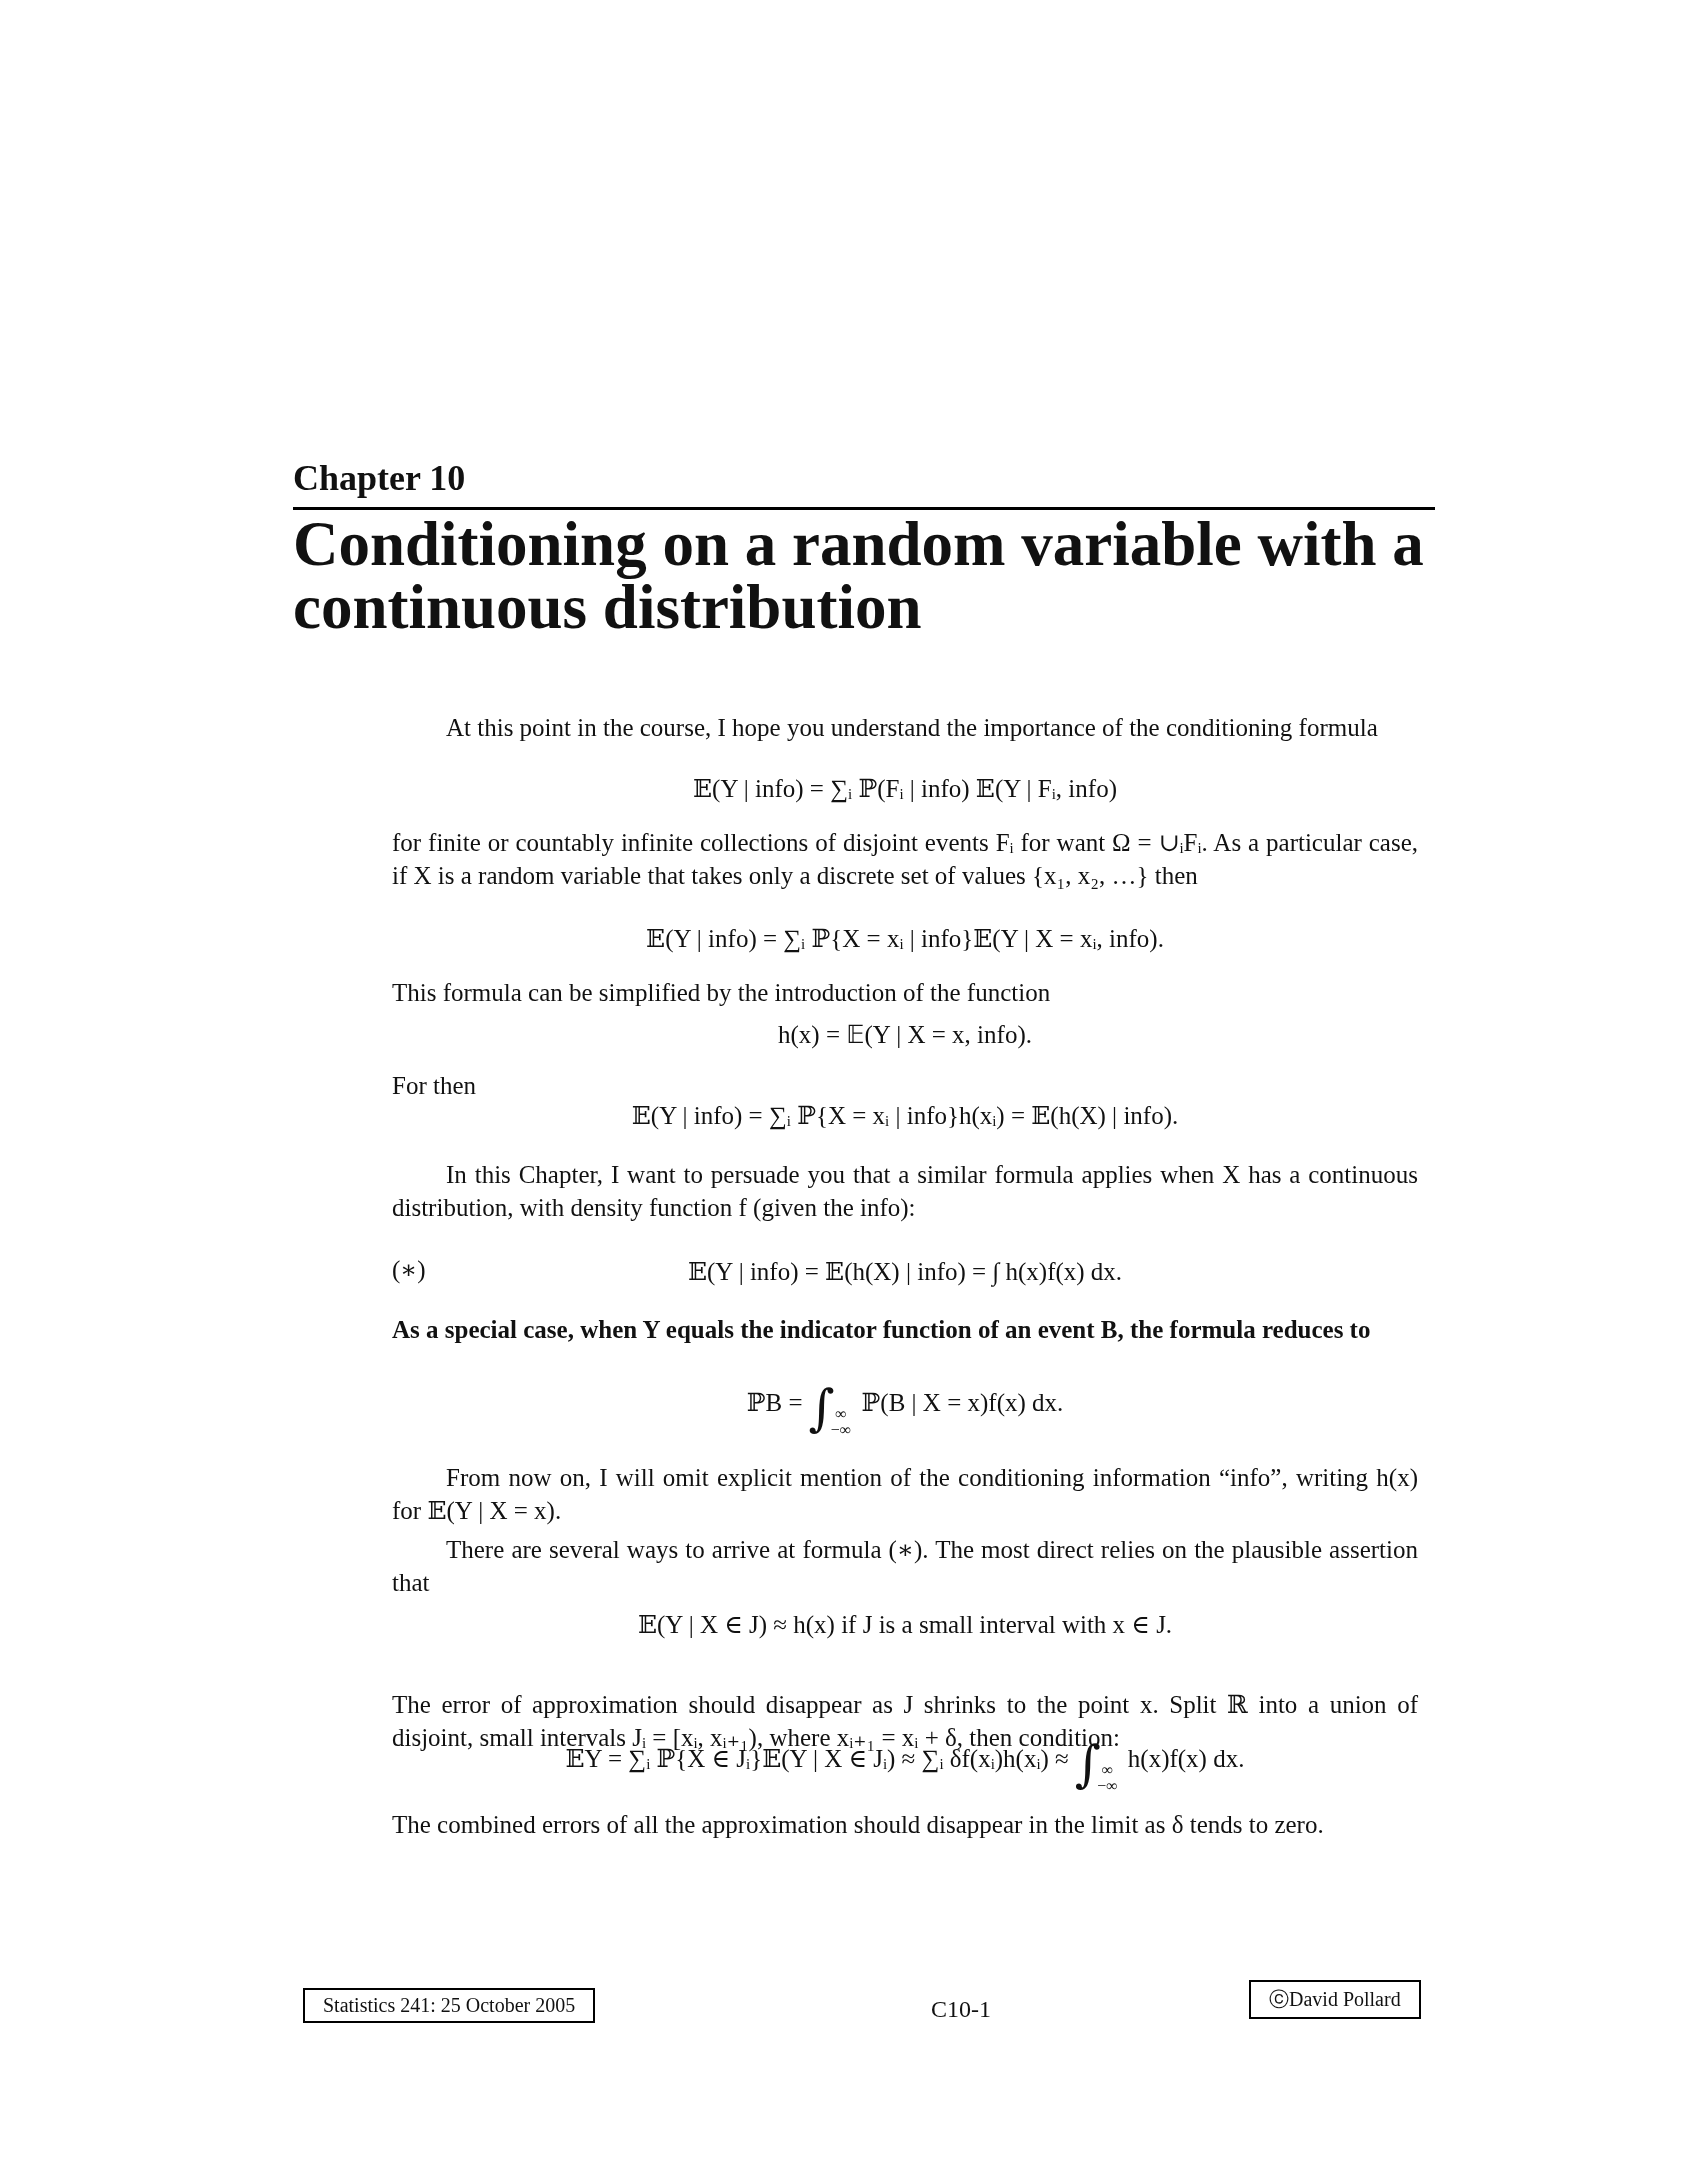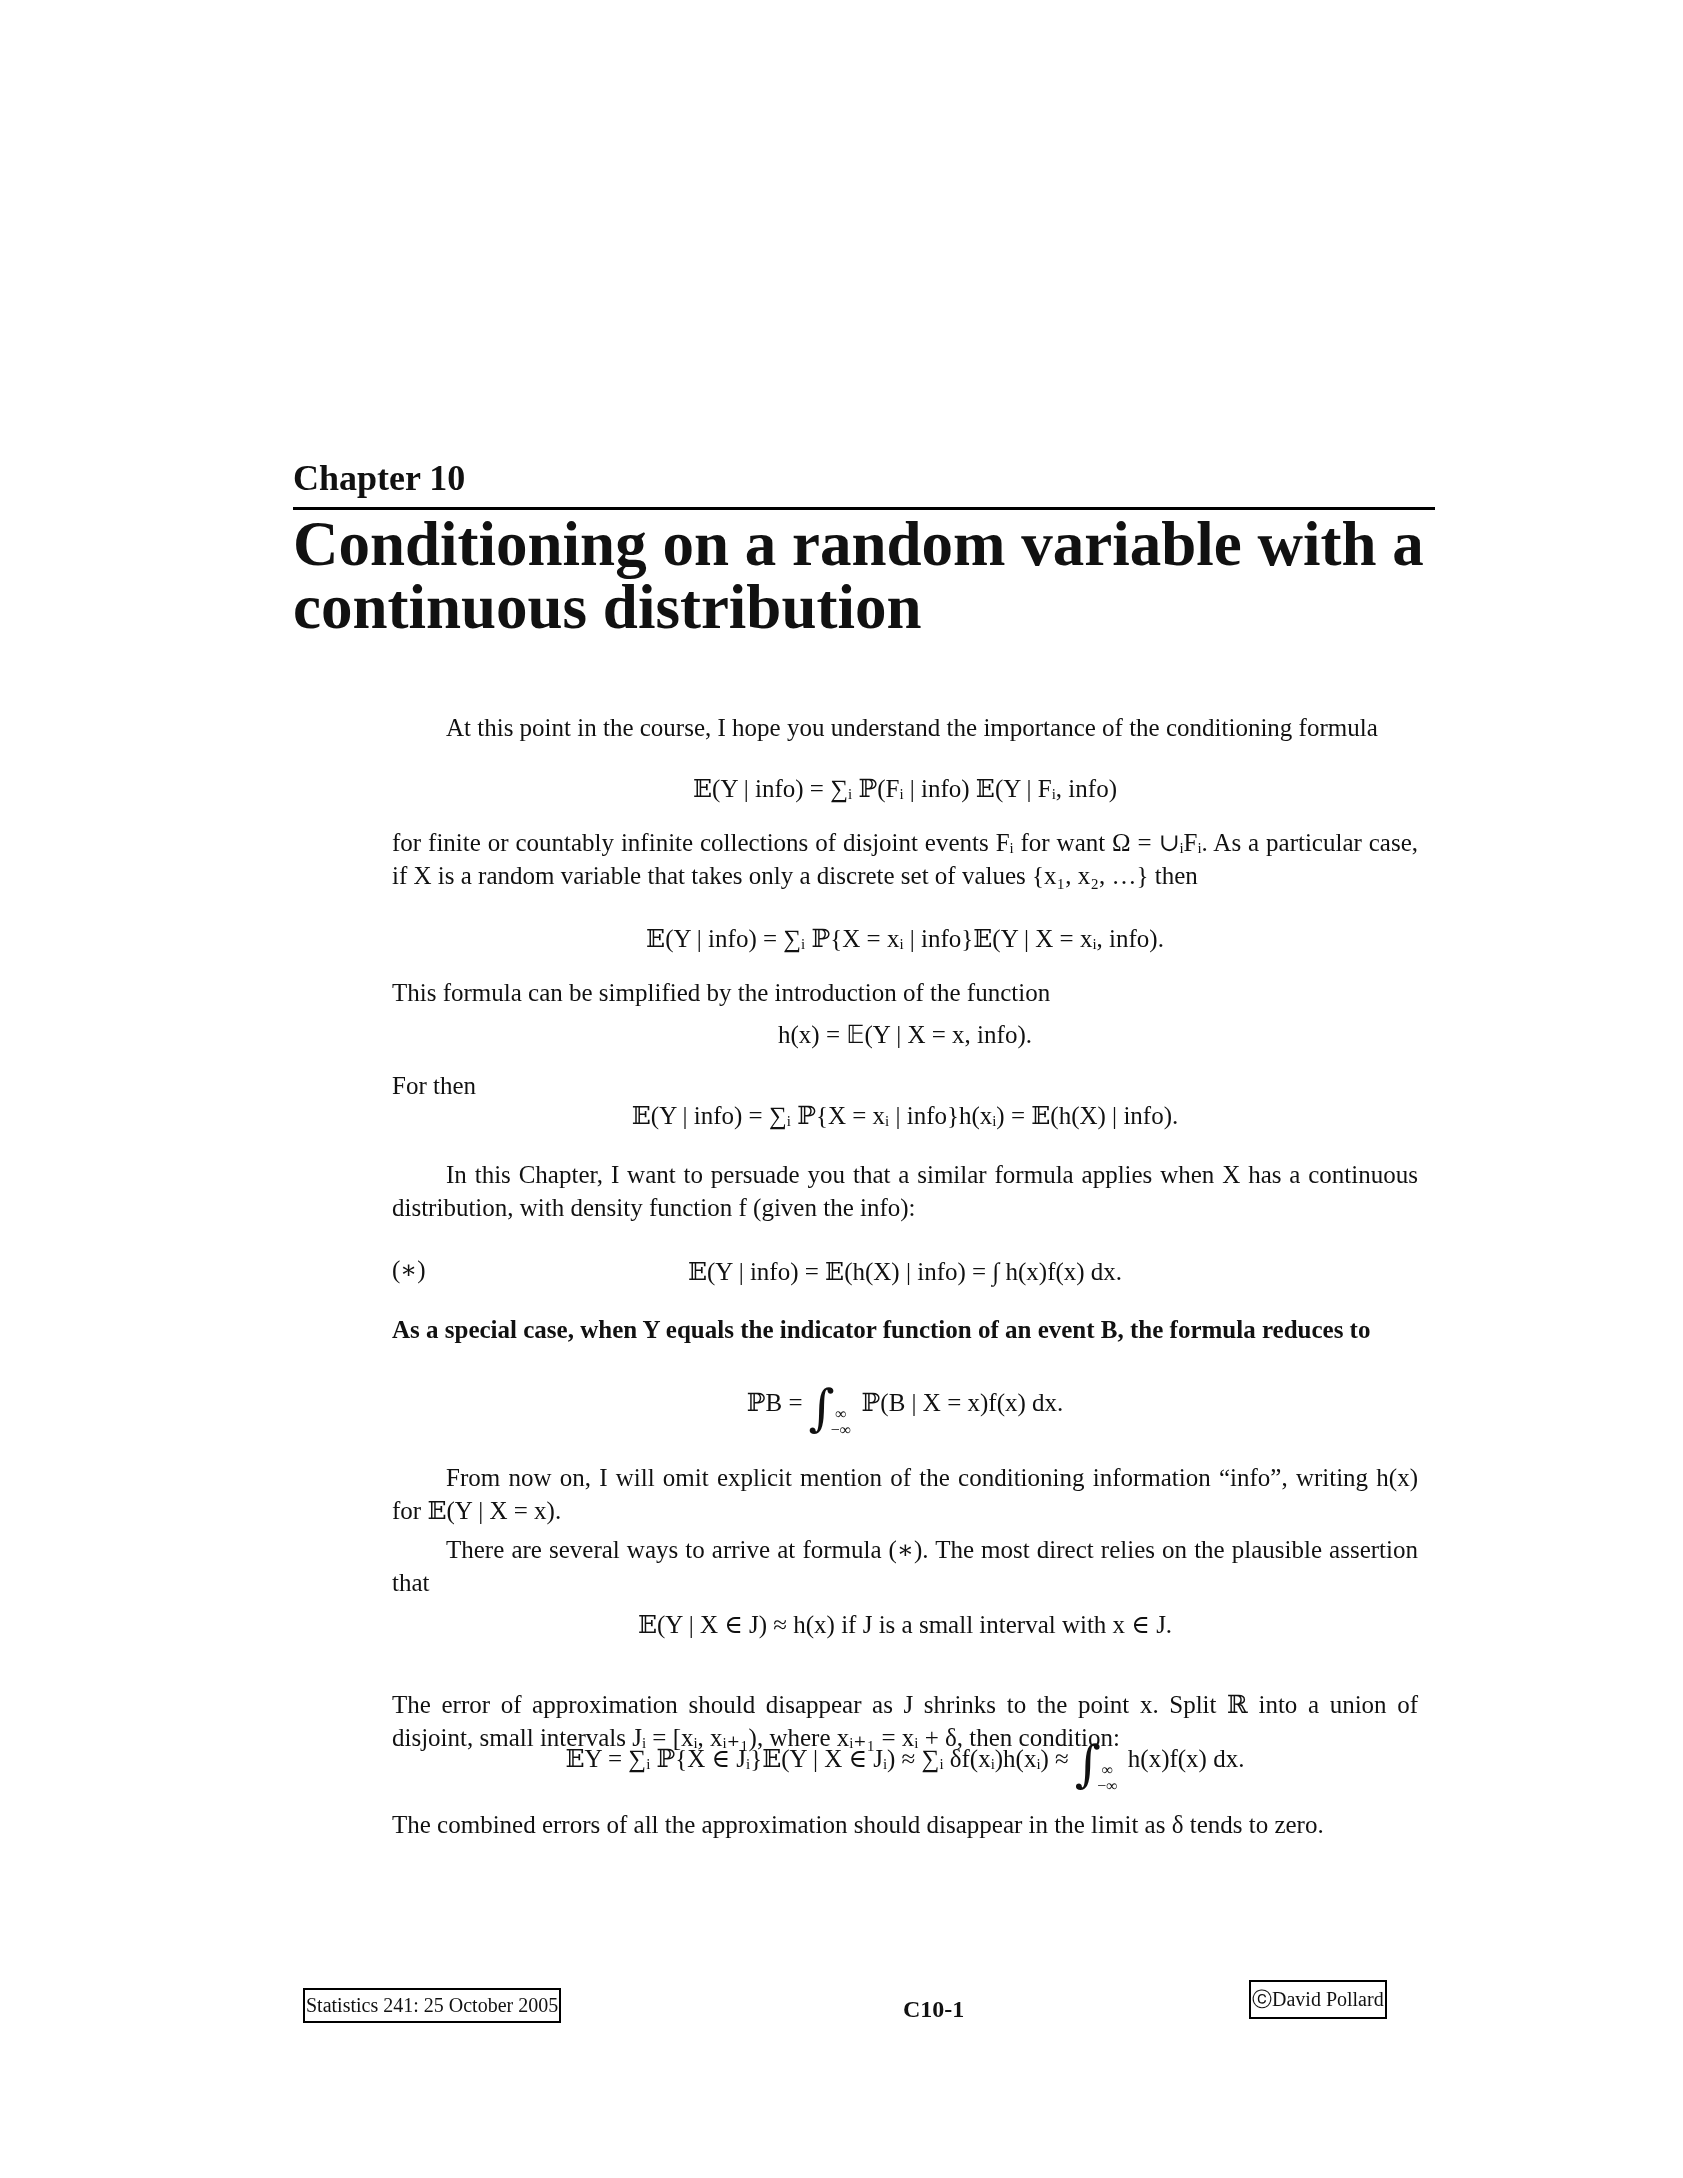--- a/index.html
+++ b/index.html
@@ -8,22 +8,22 @@
   .abs { position:absolute; }
   .chapter { left:293px; top:457px; font-size:36px; font-weight:bold; }
   .rule { left:293px; top:507px; width:1142px; height:3px; background:#000; }
   .title { left:293px; top:513px; width:1148px; font-size:63px; font-weight:bold; line-height:63px; }
   .p { position:absolute; left:392px; width:1026px; font-size:25px; line-height:33px; text-align:justify; }
   .ind { text-indent:54px; }
   .eq { position:absolute; left:392px; width:1026px; text-align:center; font-size:25px; line-height:33px; font-style:normal; }
   .eqlabel { position:absolute; left:392px; font-size:25px; }
   .int { font-size:50px; vertical-align:-14px; font-family:"DejaVu Serif",serif; }
   .lim { display:inline-flex; flex-direction:column; font-size:16px; line-height:16px; vertical-align:-8px; margin-left:-4px; margin-right:4px; }
-  .footbox { position:absolute; border:2px solid #000; font-size:20px; padding:4px 1px; }
-  .pagenum { position:absolute; left:903px; top:1996px; font-size:24px;font-weight:bold; }
+  .footbox { position:absolute; border:2px solid #000; font-size:20px; padding:4px 18px; }
+  .pagenum { position:absolute; left:931px; top:1996px; font-size:24px; }
 </style>
 </head>
 <body>
 
 <div class="abs chapter">Chapter 10</div>
 <div class="abs rule"></div>
 <div class="abs title">Conditioning on a random variable with a continuous distribution</div>
 
 <div class="p ind" style="top:711px;">At this point in the course, I hope you understand the importance of the conditioning formula</div>
 <div class="eq" style="top:772px;">𝔼(Y | info) = ∑ᵢ ℙ(Fᵢ | info) 𝔼(Y | Fᵢ, info)</div>

